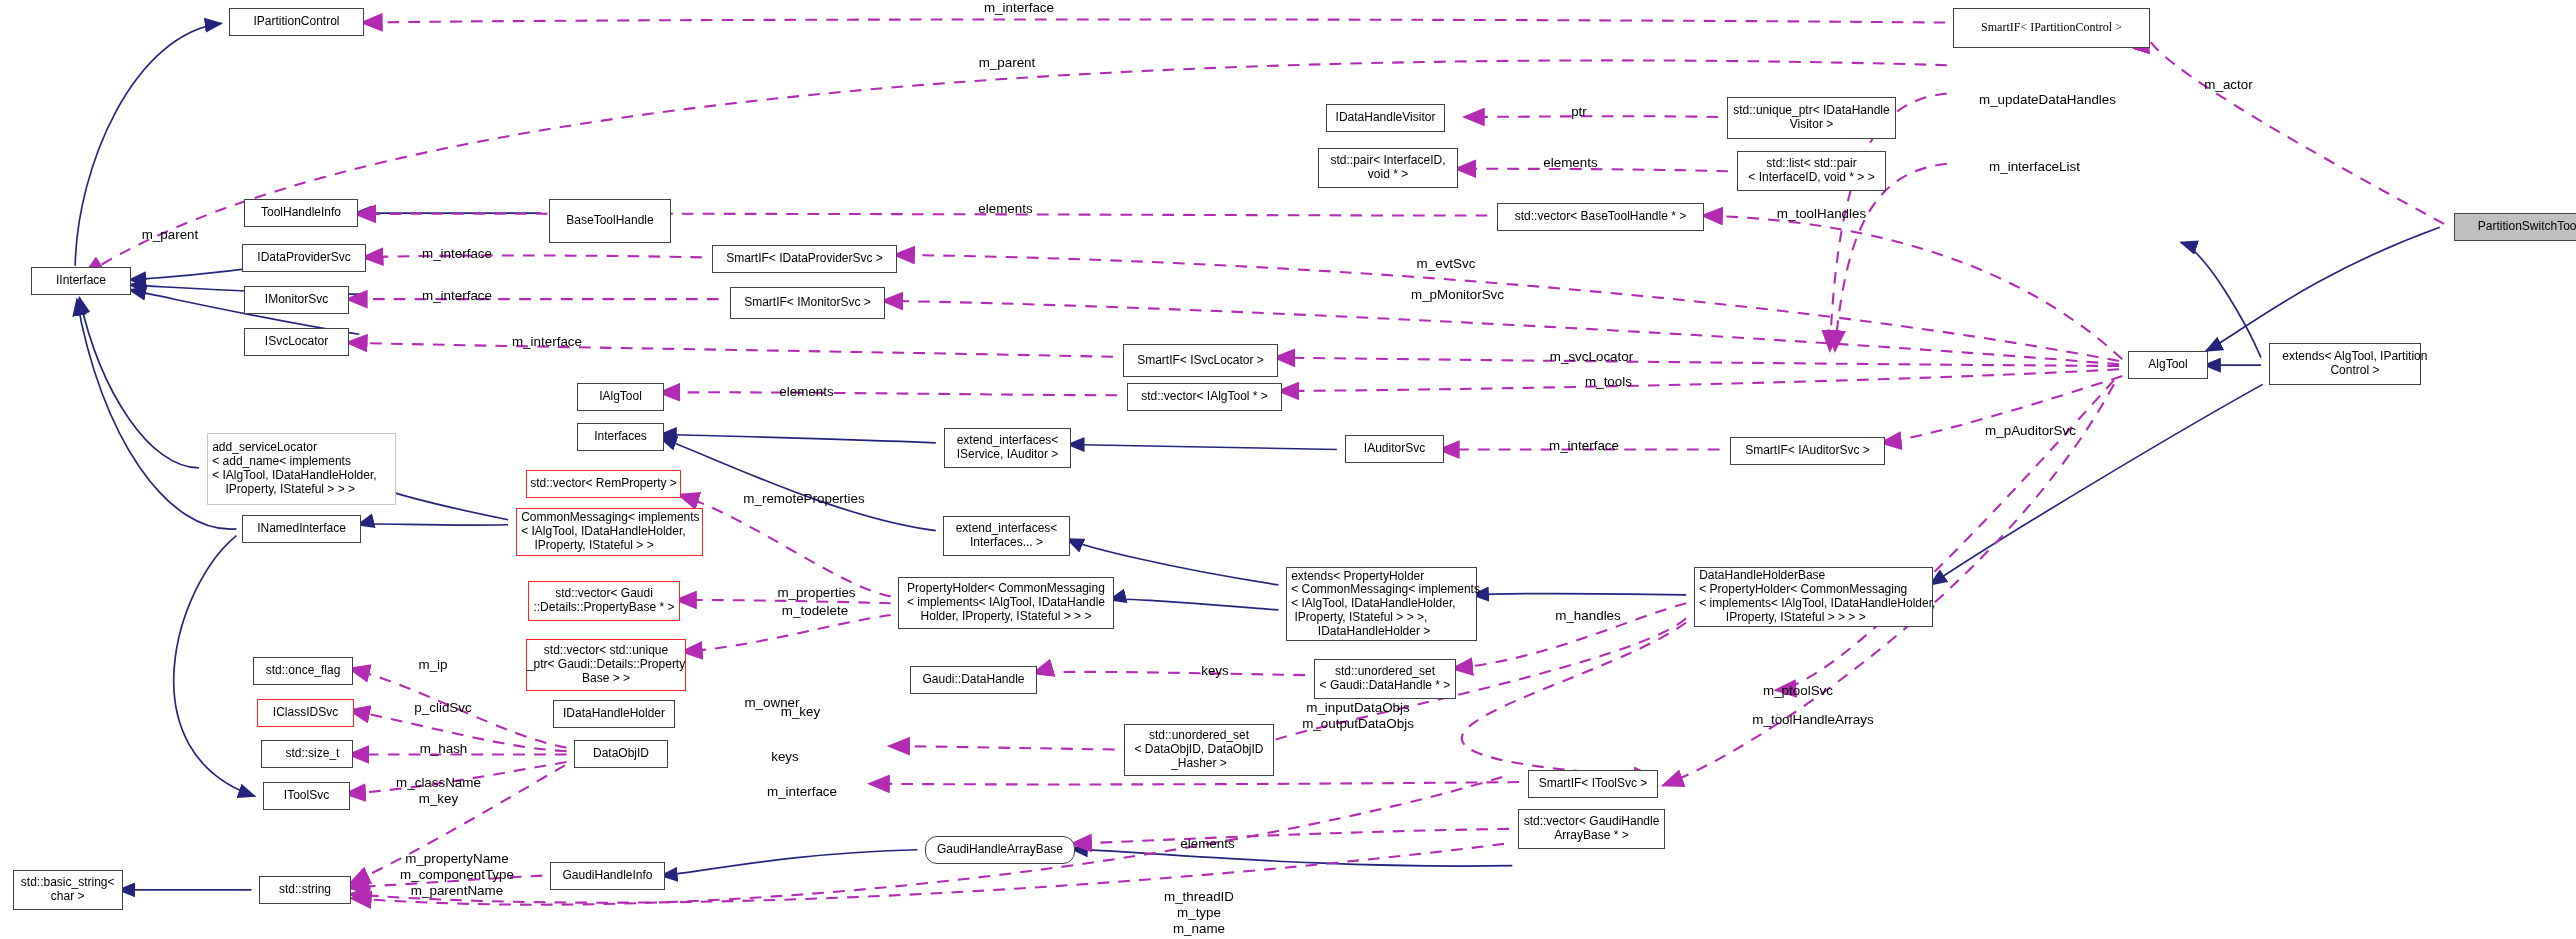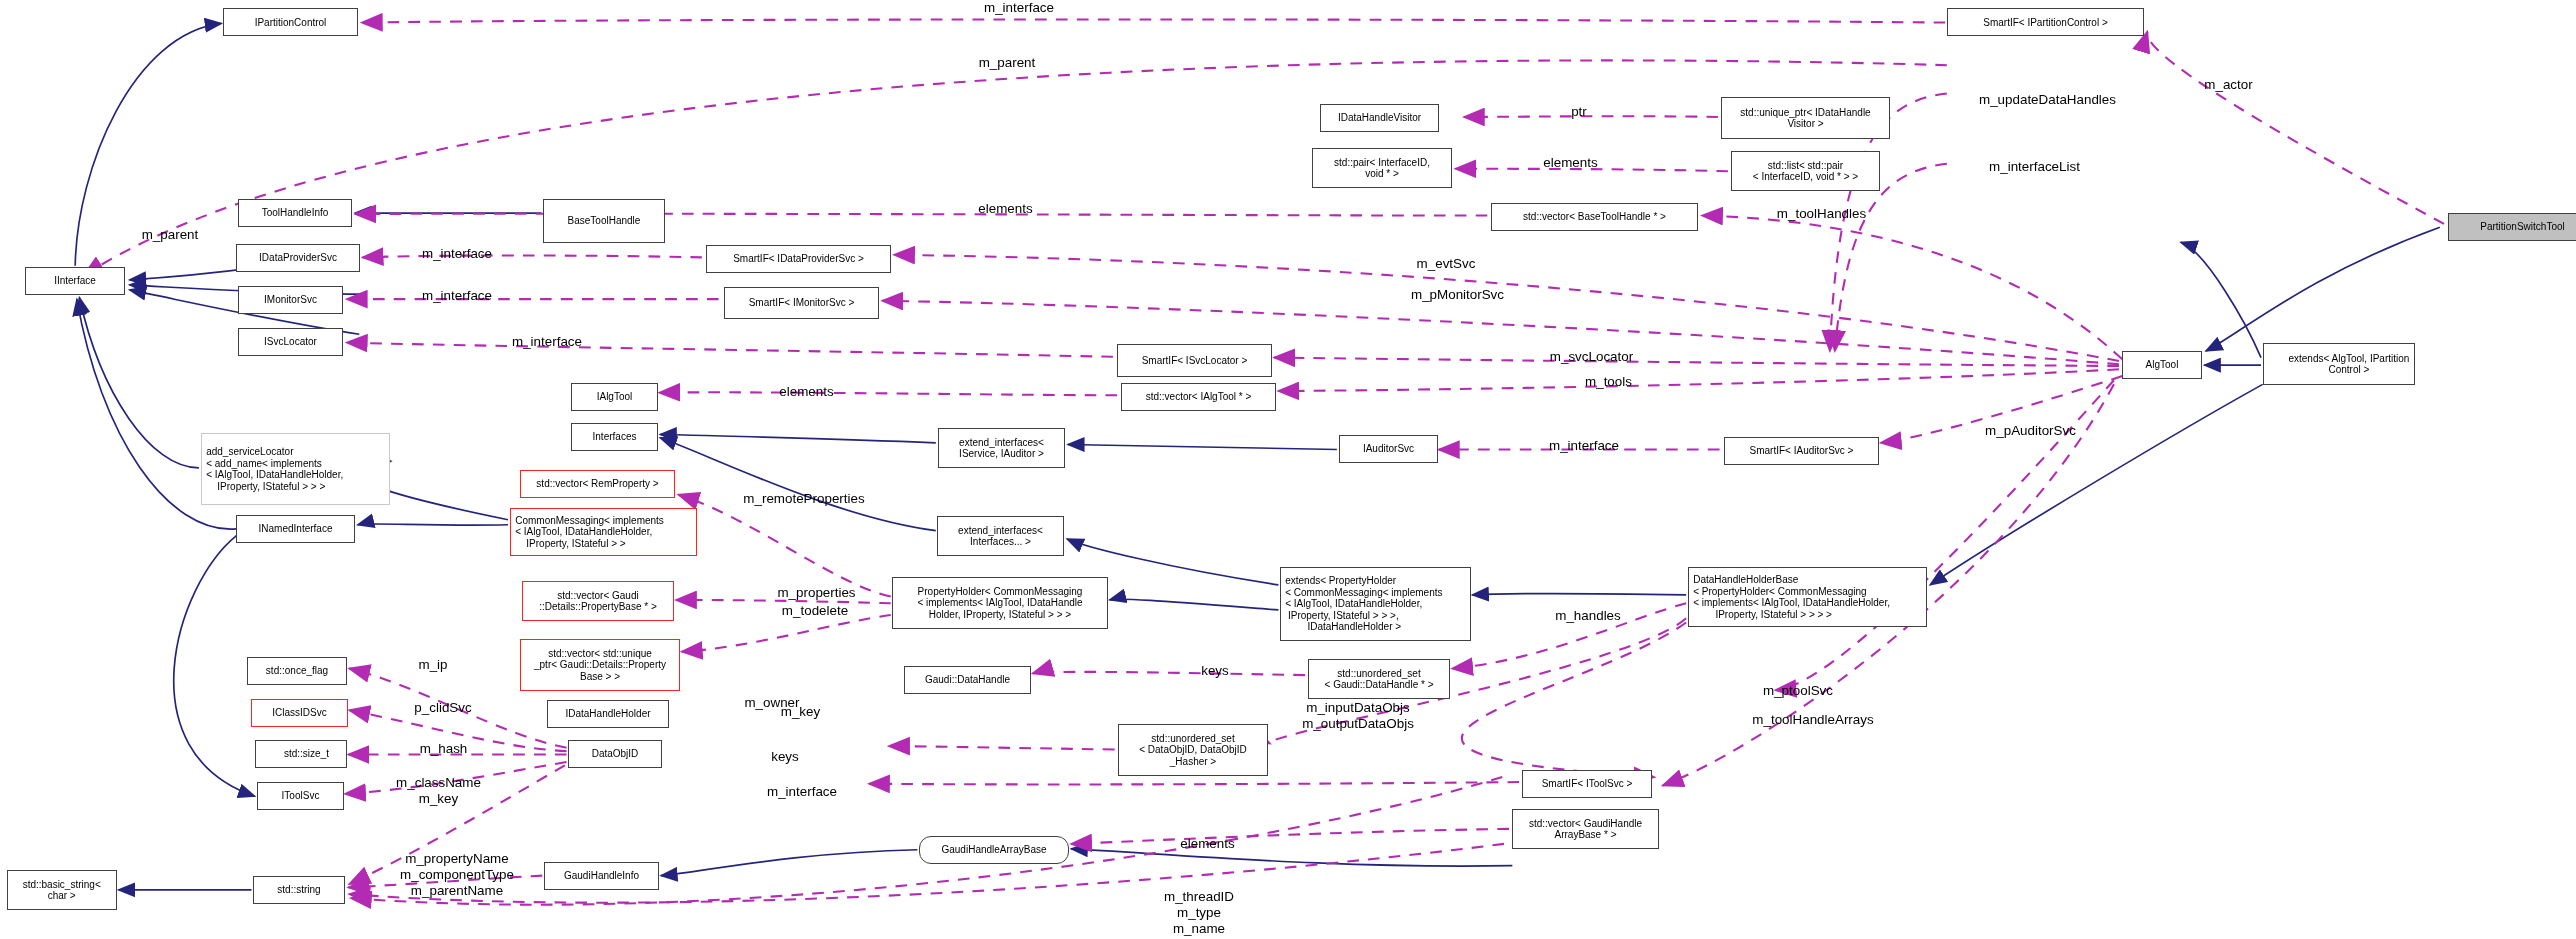--- a/index.html
+++ b/index.html
@@ -2,21 +2,21 @@
 <html style="font-size:13.4px"><head>
 <meta charset="utf-8">
 <style>
   html,body{margin:0;padding:0;background:#ffffff;}
   #canvas{position:relative;width:2576px;height:940px;background:#ffffff;
           font-family:"Liberation Sans","DejaVu Sans",sans-serif;overflow:hidden;}
   #edges{position:absolute;left:0;top:0;width:2576px;height:940px;pointer-events:none;}
   .node{position:absolute;box-sizing:border-box;display:flex;align-items:center;
         justify-content:center;text-align:center;background:#ffffff;
         border:0.8px solid #404040;color:#000000;line-height:1.15;
-        font-size:10px;white-space:pre;padding:1.7px 4.2px;}
+        font-size:12px;white-space:pre;padding:1.7px 4.2px;margin-left:6px;}
   .node.red{border-color:#ff2222;}
   .node.grey{background:#c0c0c0;border-color:#404040;}
   .node.plain{border-color:#c8c8c8;}
   .node.thick{border-width:1.7px;}
   .elabel{position:absolute;font-size:13.4px;color:#000000;white-space:pre;
           text-align:center;line-height:1.2;}
 </style>
 </head>
 <body>
 
@@ -96,21 +96,21 @@
       <path d="M1806,992 C1600,995 1400,1005 1282,1010"></path>
       <path d="M676,916 C600,960 500,1020 418,1058"></path>
       <path d="M649,1048 C600,1050 500,1058 417,1062"></path>
       <path d="M1800,1010 C1400,1060 800,1100 418,1070"></path>
       <path d="M1798,930 C1500,1020 900,1110 420,1075"></path>
     </g>
   </svg>
 
   <div id="nodes">
       <div class="node thick" style="left: 223px; top: 8.4px; width: 135px; height: 28px;">IPartitionControl</div>
-      <div class="node thick" style="left: 1947px; top: 8.4px; width: 197px; height: 28px;">SmartIF&lt; IPartitionControl &gt;</div>
+      <div class="node thick" style="left: 1947px; top: 8.4px; width: 197px; height: 40px; font-family: Liberation Serif, serif;">SmartIF&lt; IPartitionControl &gt;</div>
       <div class="node grey thick" style="left: 2448px; top: 213px; width: 149px; height: 28px;">PartitionSwitchTool</div>
       <div class="node thick" style="left: 1320px; top: 104px; width: 119px; height: 28px;">IDataHandleVisitor</div>
       <div class="node thick" style="left: 1721px; top: 97px; width: 169px; height: 42px;">std::unique_ptr&lt; IDataHandle
 Visitor &gt;</div>
       <div class="node thick" style="left: 1312px; top: 148px; width: 140px; height: 40px;">std::pair&lt; InterfaceID,
 void * &gt;</div>
       <div class="node thick" style="left: 1731px; top: 151px; width: 149px; height: 40px;">std::list&lt; std::pair
 &lt; InterfaceID, void * &gt; &gt;</div>
       <div class="node thick" style="left: 238px; top: 199px; width: 114px; height: 28px;">ToolHandleInfo</div>
       <div class="node thick" style="left: 543px; top: 199px; width: 122px; height: 44px;">BaseToolHandle</div>

